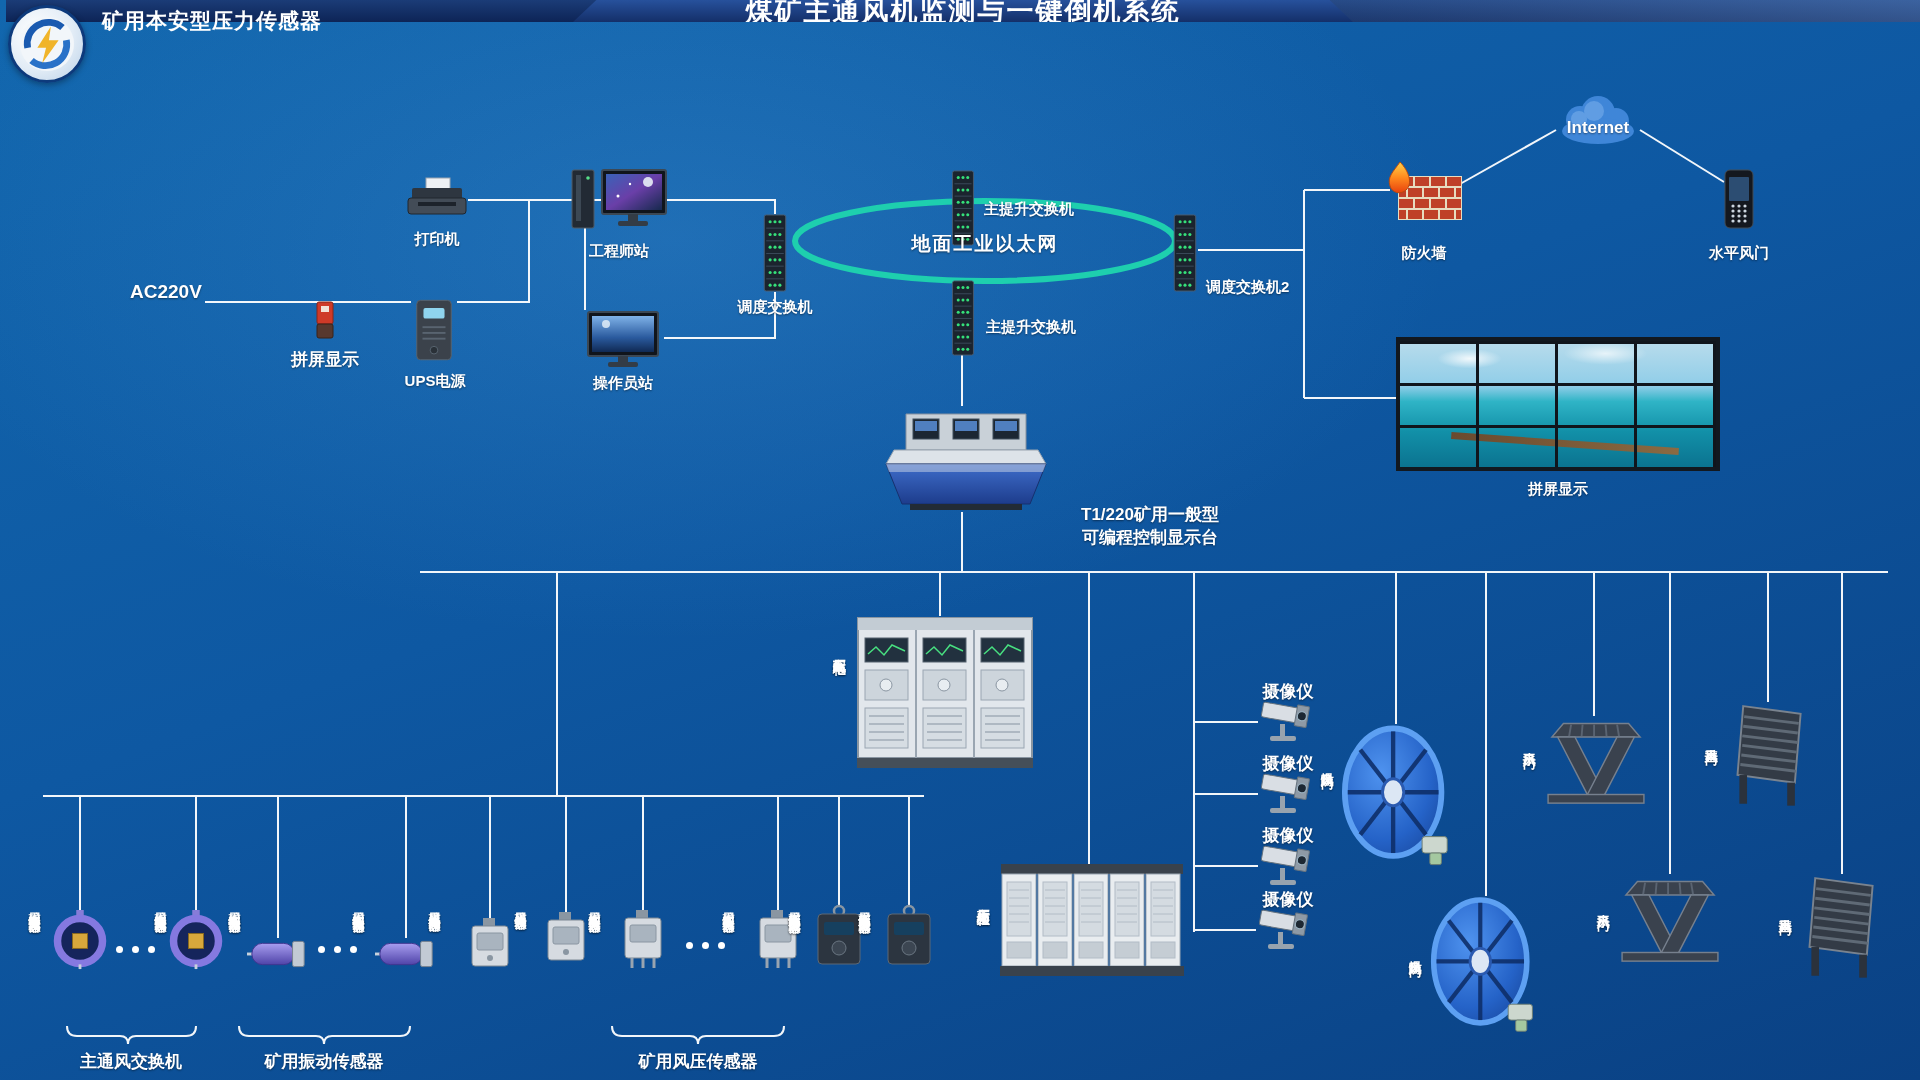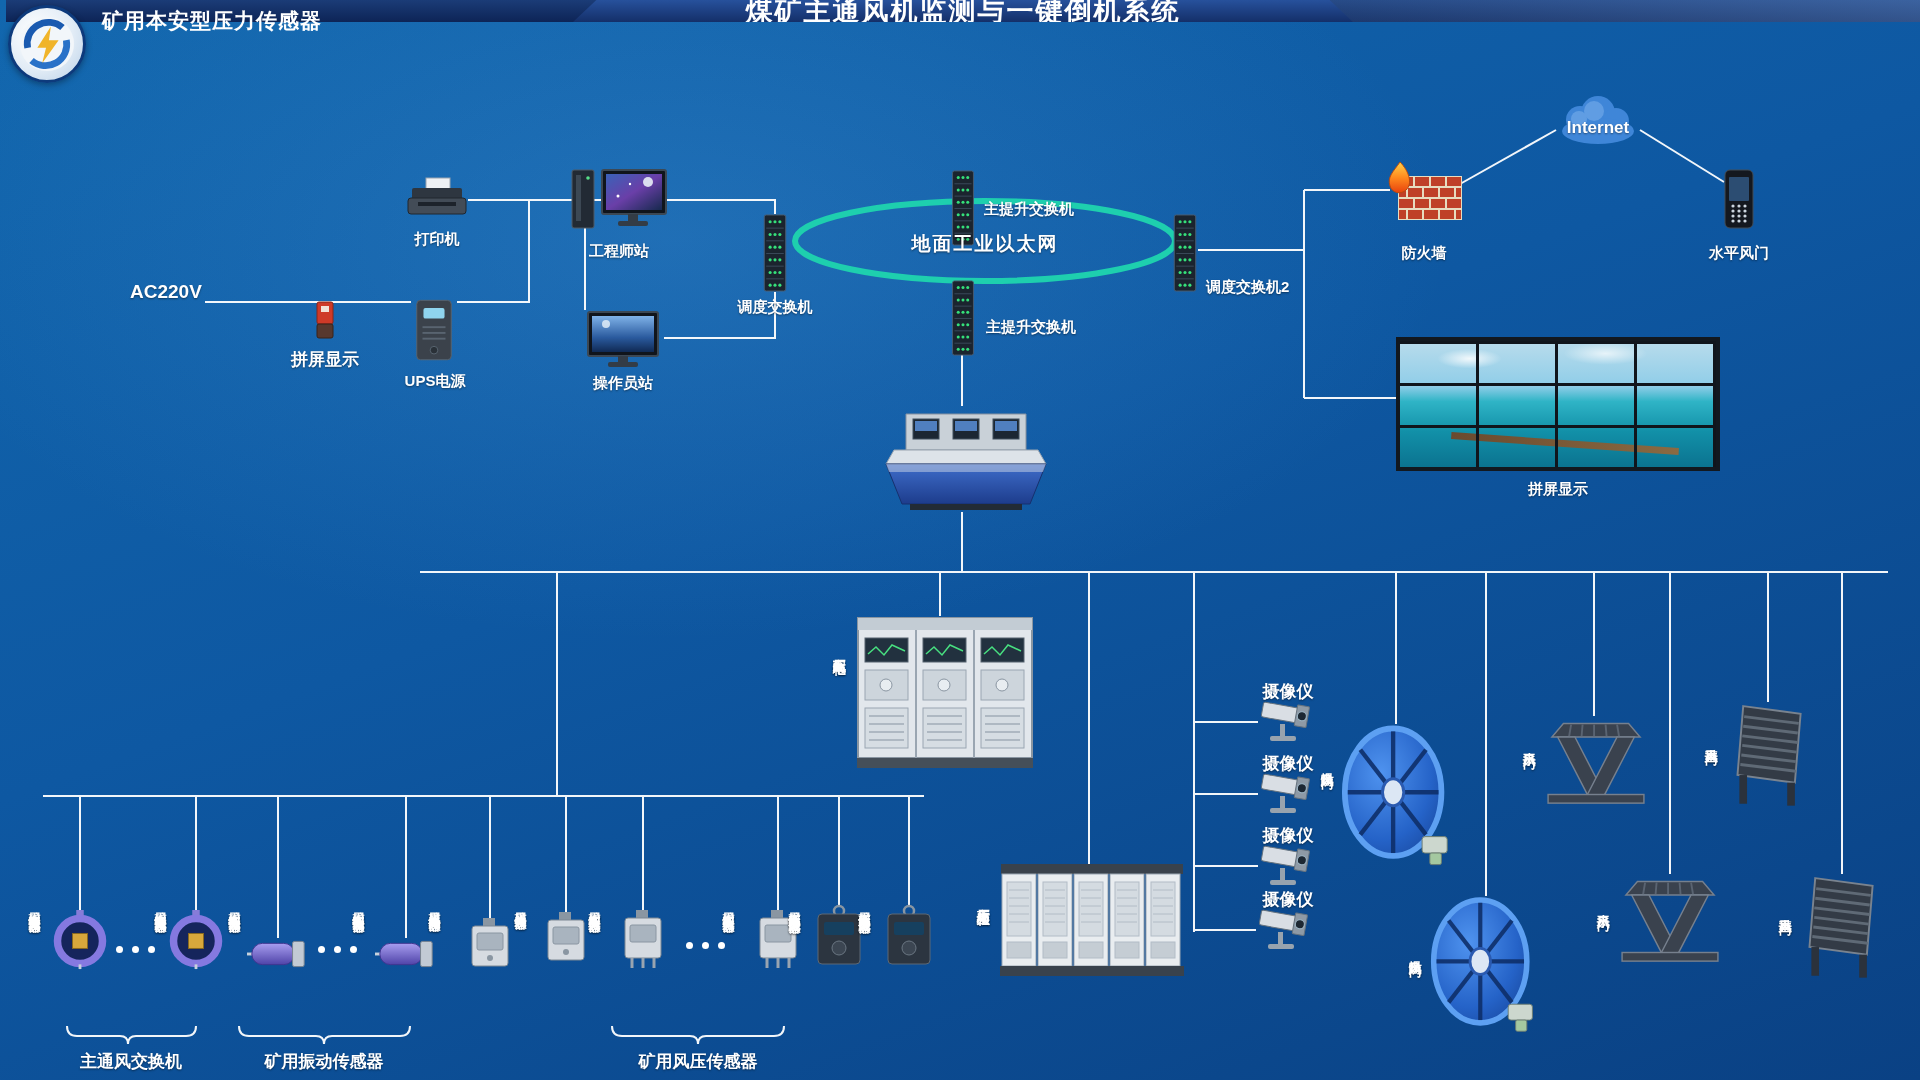--- a/index.html
+++ b/index.html
@@ -503,20 +503,24 @@
 
   <div class="vwall">
     <div class="pier"></div>
     <div class="grid"></div>
   </div>
   <div class="label cx" style="left:1558px;top:480px">拼屏显示</div>
 
   <svg class="icon" style="left:880px;top:406px" width="172" height="106">
       <use href="#sym-console"></use>
     </svg>
+  <div class="console-label">
+    <div>T1/220矿用一般型</div>
+    <div>可编程控制显示台</div>
+  </div>
 
   <svg class="icon" style="left:857px;top:614px" width="178" height="156">
       <use href="#sym-cab1"></use>
     </svg>
   <div class="vlabel" style="left:832px;top:648px;font-size:13px">高压配电柜</div>
 
   <svg class="icon" style="left:1000px;top:862px" width="184" height="118">
       <use href="#sym-cab2"></use>
     </svg>
   <div class="vlabel" style="left:976px;top:898px;font-size:13px">高压变频柜</div>

